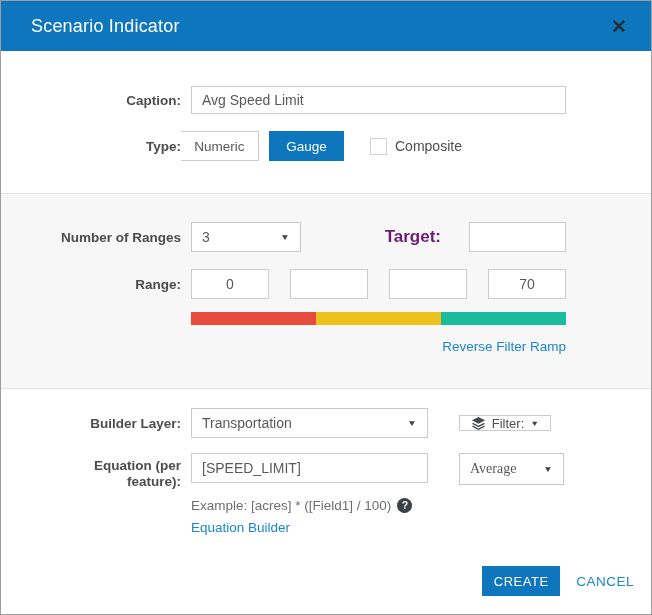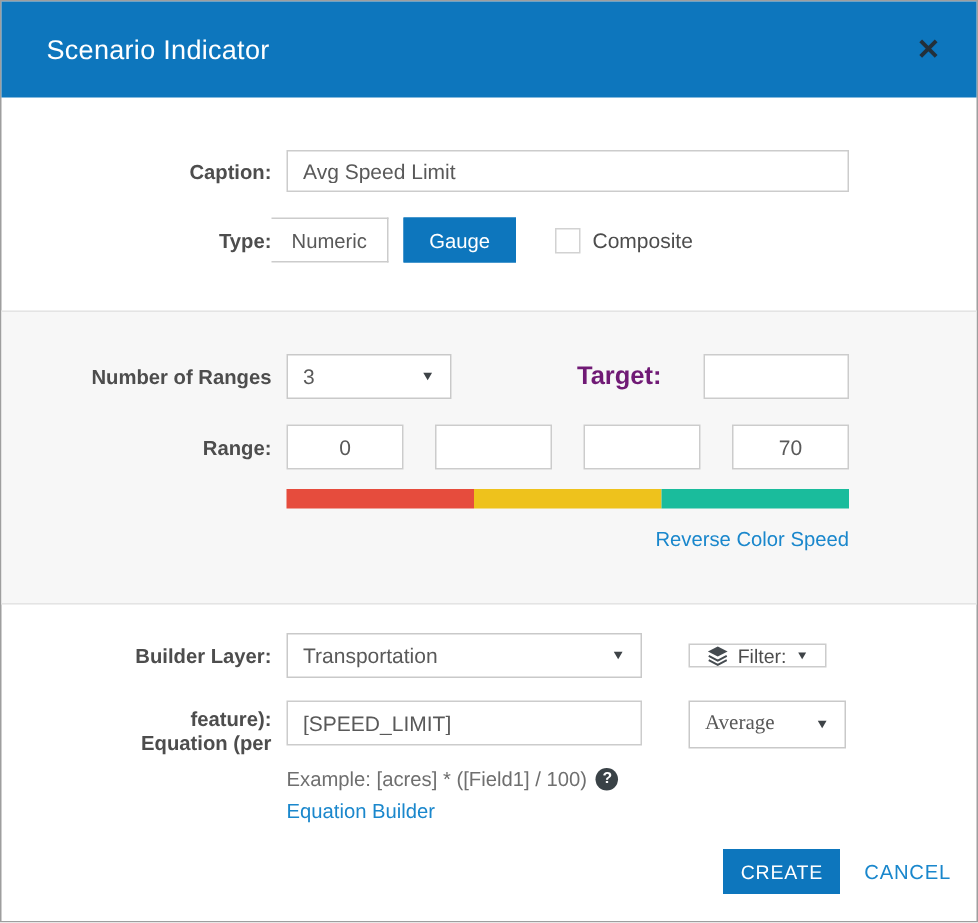--- a/index.html
+++ b/index.html
@@ -11,21 +11,21 @@
   }
   .dialog {
     width:652px; height:615px;
     border:1px solid #9e9e9e;
     background:#fff;
     display:flex; flex-direction:column;
   }
   
   .header {
     background:#0d76bd;
-    height:64px; flex-shrink:0;
+    height:50px; flex-shrink:0;
     display:flex; align-items:center;
     padding:0 24px 0 30px;
   }
   .title { color:#ffffff; font-size:18px; font-weight:400; letter-spacing:.2px; flex:1; }
   .close { color:#23303a; font-size:19px; font-weight:700; cursor:pointer; line-height:1; }
   
   .row { display:flex; align-items:center; }
   .label {
     width:180px; flex-shrink:0;
     text-align:right;
@@ -186,21 +186,21 @@
       <div class="ctrl-col ramp">
         <div class="ramp-seg" style="background: rgb(230, 76, 61);"></div>
         <div class="ramp-seg" style="background: rgb(238, 194, 28);"></div>
         <div class="ramp-seg" style="background: rgb(26, 188, 156);"></div>
       </div>
     </div>
 
     <div class="row">
       <div class="label"></div>
       <div class="ctrl-col reverse-row">
-        <a class="link">Reverse Color Speed</a>
+        <a class="link">Reverse Filter Ramp</a>
       </div>
     </div>
   </div>
 
   <div class="sec3">
     <div class="row layer-row">
       <div class="label">Builder Layer:</div>
       <div class="select wide-select ctrl">
         <span>Transportation</span>
         <span class="caret">▼</span>
@@ -211,22 +211,22 @@
           <path d="M1.6 7.8 L8 11.1 L14.4 7.8" fill="none" stroke="#454b50" stroke-width="1.4"></path>
           <path d="M1.6 10.8 L8 14.1 L14.4 10.8" fill="none" stroke="#454b50" stroke-width="1.4"></path>
         </svg>
         <span class="flabel">Filter:</span>
         <span class="caret">▼</span>
       </div>
     </div>
 
     <div class="row eq-row">
       <div class="label eq-label">
+        <div>Equation (per</div>
         <div>feature):</div>
-        <div>Equation (per</div>
       </div>
       <input class="text-input eq-input ctrl" type="text" value="[SPEED_LIMIT]" style="">
       <div class="select avg-select">
         <span>Average</span>
         <span class="caret">▼</span>
       </div>
     </div>
 
     <div class="example-row">
       <span>Example: [acres] * ([Field1] / 100)</span>

